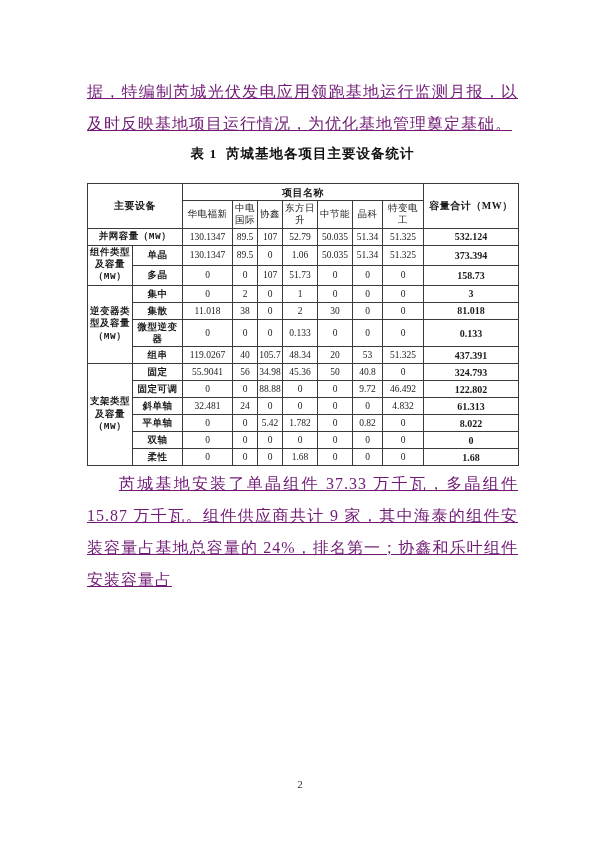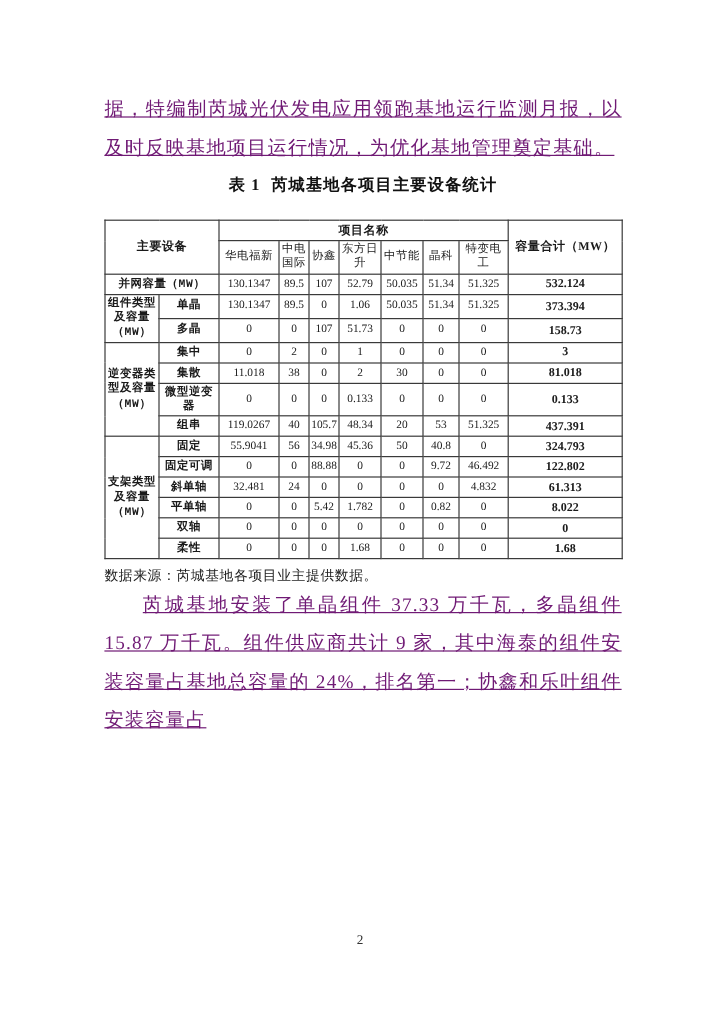--- a/index.html
+++ b/index.html
@@ -255,19 +255,18 @@
           <td class="val">0</td>
           <td class="val">1.68</td>
           <td class="val">0</td>
           <td class="val">0</td>
           <td class="val">0</td>
           <td class="tot">1.68</td>
         </tr>
       </tbody>
   </table>
 
-  <div class="source-note">数据来源：芮城基地各项目业主提供数据。</div>
 
   <p class="para indent para-after">芮城基地安装了单晶组件 37.33 万千瓦，多晶组件 15.87 万千瓦。组件供应商共计 9 家，其中海泰的组件安装容量占基地总容量的 24%，排名第一；协鑫和乐叶组件安装容量占</p>
 
 </div>
 
 <div class="page-number">2</div>
 
 </body></html>

